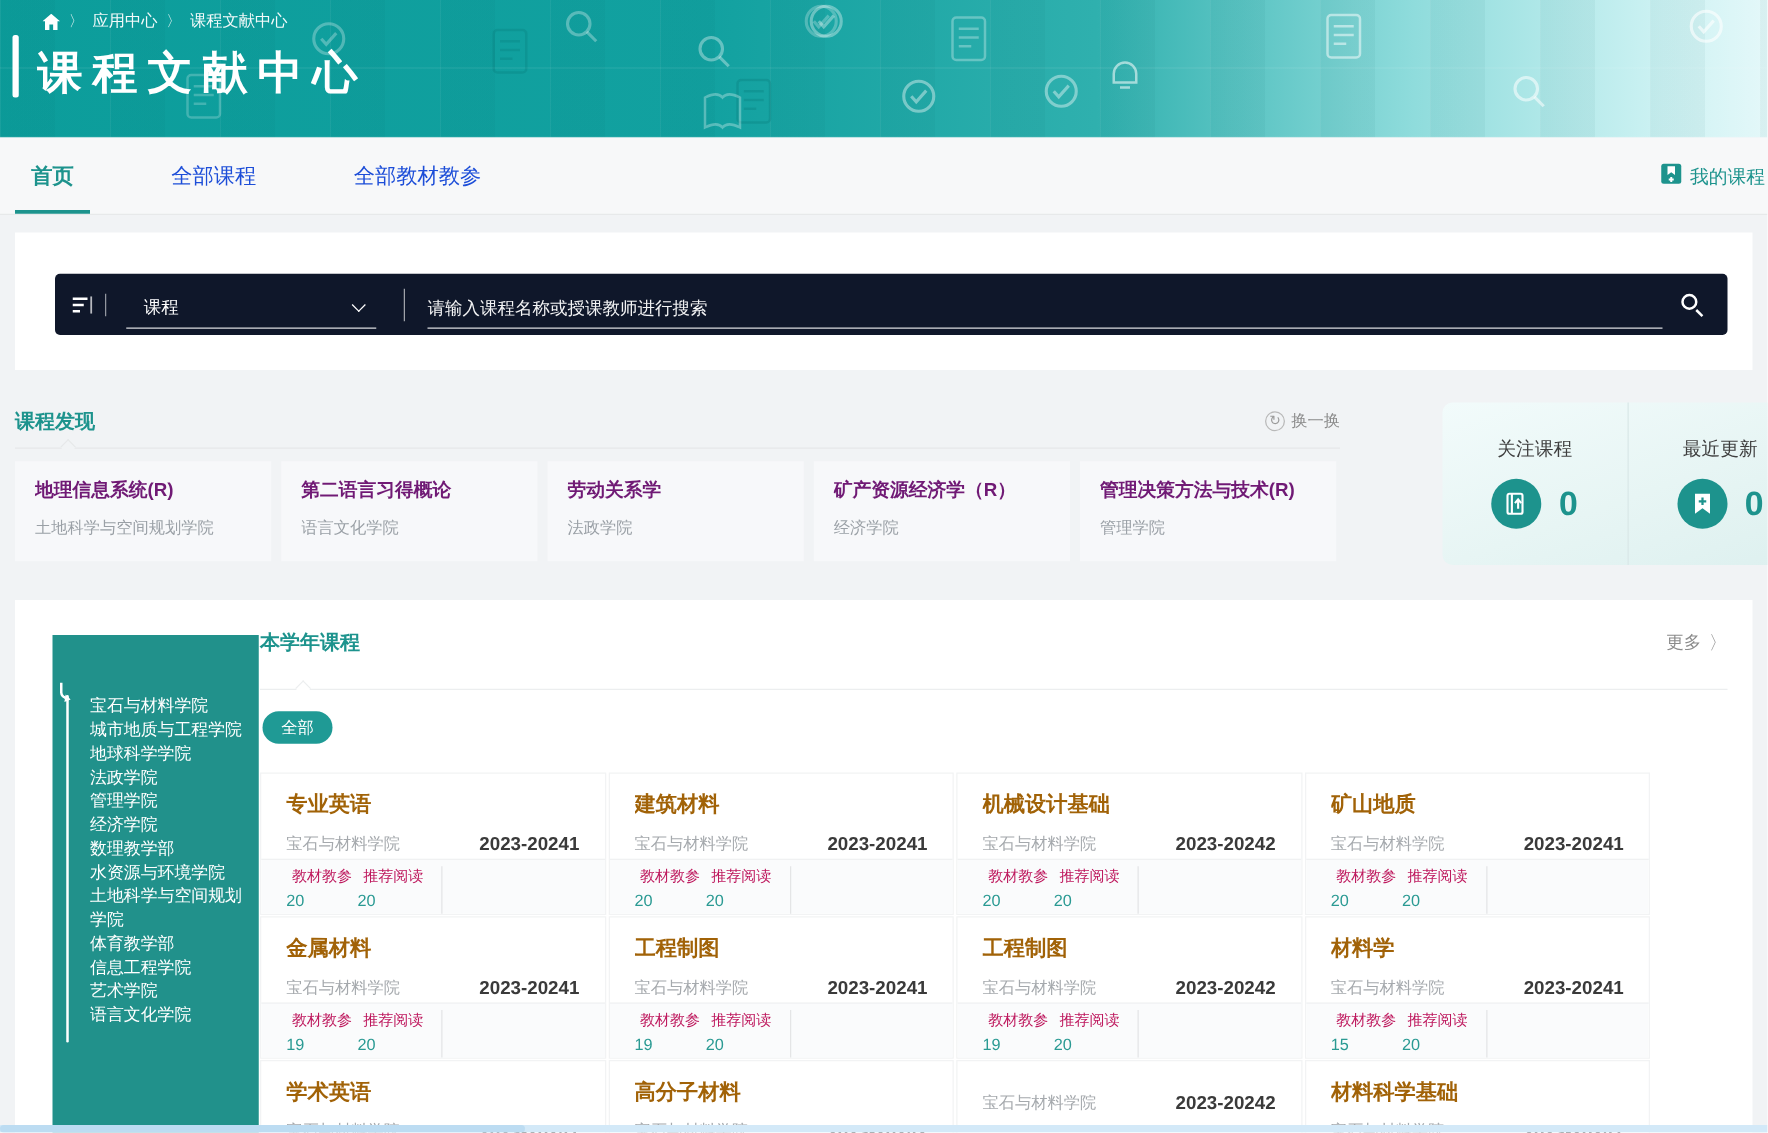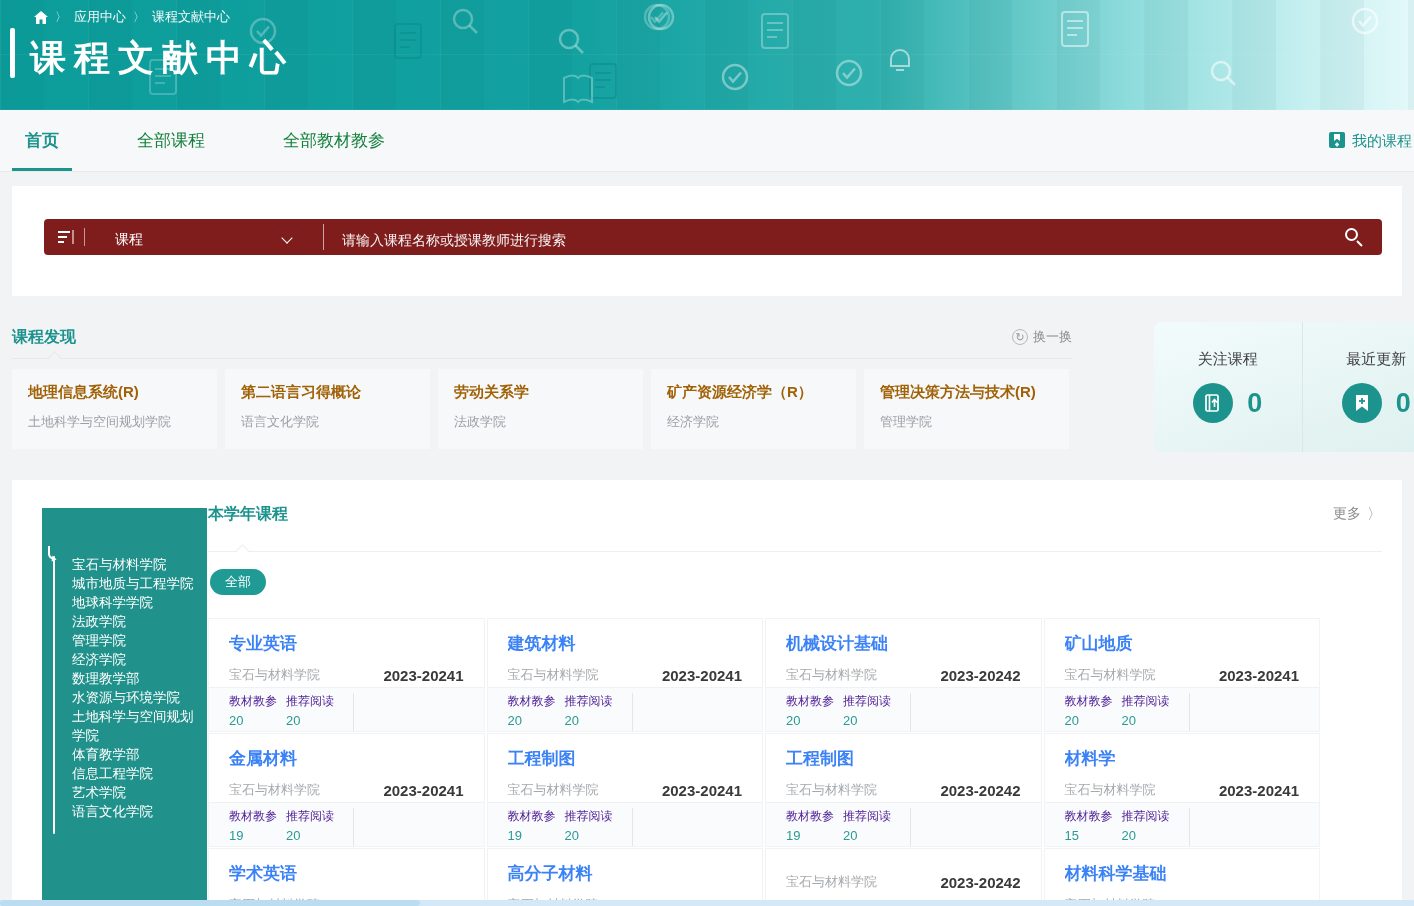--- a/index.html
+++ b/index.html
@@ -18,32 +18,32 @@
   .banner-icons { position:absolute; inset:0; }
   .accent-bar { position:absolute; left:10px; top:28px; width:5px; height:50px; background:#ffffff; border-radius:2px; }
   .breadcrumb { position:absolute; left:34px; top:8px; display:flex; align-items:center; gap:7px;
     color:rgba(255,255,255,0.95); font-size:13px; }
   .crumb-sep { font-size:12px; opacity:.85; }
   .home-icon svg { display:block; }
   .banner-title { position:absolute; left:30px; top:34px; color:#ffffff; font-size:36px; font-weight:bold; letter-spacing:8px; }
 
   
   .tabbar { position:absolute; left:0; top:110px; width:1414px; height:62px; background:#f7f8f9;
-    border-bottom:1px solid #e7e9ea; display:flex; align-items:stretch; }
+    border-bottom:1px solid #e7e9ea; display:flex; align-items:stretch;font-family:Liberation Serif, serif; }
   .tab { position:relative; margin-left:12px; padding:0 13px; display:flex; align-items:center;
-    font-size:17px; color:#15803d; cursor:pointer; }
+    font-size:17px; color:#1d4ed8; cursor:pointer; }
   .tab + .tab { margin-left:52px; }
   .tab.active { color:#1d938d; font-weight:bold; }
   .tab.active::after { content:""; position:absolute; left:0; right:0; bottom:0; height:3px; background:#1d938d; }
   .my-courses { position:absolute; right:2px; top:0; height:62px; display:flex; align-items:center; gap:6px;
     color:#1d938d; font-size:15px; cursor:pointer; }
 
   
   .search-card { position:absolute; left:12px; top:186px; width:1390px; height:110px; background:#ffffff; }
-  .search-bar { position:absolute; left:32px; right:20px; top:33px; height:36px; background:#7f1d1d;
+  .search-bar { position:absolute; left:32px; right:20px; top:33px; height:49px; background:#0f172a;
     border-radius:4px; display:flex; align-items:center; padding:0 14px; }
   .filter-icon { flex:0 0 auto; margin-right:10px; display:flex; }
   .sb-div1 { width:1px; height:18px; background:rgba(255,255,255,0.55); margin-right:16px; }
   .search-cat { width:200px; height:32px; display:flex; align-items:center; justify-content:space-between;
     border-bottom:1px solid rgba(255,255,255,0.85); margin-top:6px; cursor:pointer; }
   .search-cat-label { color:#ffffff; font-size:14px; padding-left:14px; }
   .chevron-down { width:8px; height:8px; border-right:1.6px solid #fff; border-bottom:1.6px solid #fff;
     transform:rotate(45deg); margin-right:10px; margin-top:-4px; }
   .sb-div2 { width:1px; height:26px; background:rgba(255,255,255,0.6); margin:0 18px 0 22px; }
   .search-input { flex:1 1 auto; height:32px; margin-top:6px; background:transparent; border:none; outline:none;
@@ -58,21 +58,21 @@
   .disc-head { display:flex; align-items:center; justify-content:space-between; height:30px; }
   .section-title { color:#1d938d; font-size:16px; font-weight:bold; }
   .refresh { display:flex; align-items:center; gap:5px; color:#8b8b8b; font-size:13px; cursor:pointer; }
   .refresh-icon { width:16px; height:16px; border:1px solid #b9b9b9; border-radius:50%; color:#9a9a9a;
     font-size:11px; line-height:14px; text-align:center; }
   .disc-line { position:relative; height:1px; background:#e6e8e9; margin-top:6px; }
   .notch { position:absolute; top:-5px; width:9px; height:9px; transform:rotate(45deg); background:#f1f3f5;
     border-top:1px solid #e6e8e9; border-left:1px solid #e6e8e9; }
   .disc-cards { display:flex; gap:8px; margin-top:10px; }
   .disc-card { width:205px; height:80px; background:#f7f8fa; padding:14px 16px; cursor:pointer; }
-  .disc-card-title { font-size:15px; color:#a16207; font-weight:bold; white-space:nowrap; overflow:hidden; }
+  .disc-card-title { font-size:15px; color:#701a75; font-weight:bold; white-space:nowrap; overflow:hidden; }
   .disc-card-college { font-size:13px; color:#9aa0a6; margin-top:11px; white-space:nowrap; overflow:hidden; }
 
   
   .stats-panel { position:absolute; left:1154px; top:322px; width:296px; height:130px; border-radius:8px;
     background:linear-gradient(160deg,#f2fbfb 0%,#e7f5f4 55%,#ddf0ef 100%); display:flex; }
   .stat-half { flex:1; display:flex; flex-direction:column; align-items:center; padding-top:28px; }
   .stat-half + .stat-half { border-left:1px solid #d9e8e7;align-items:center; }
   .stat-label { font-size:15px; color:#3f3f3f; }
   .stat-row { display:flex; align-items:center; gap:14px; margin-top:14px; }
   .stat-circle { width:40px; height:40px; border-radius:50%; background:#1d938d; display:flex; align-items:center; justify-content:center; }
@@ -93,29 +93,29 @@
   .college-indicator { position:absolute; left:11px; top:48px; width:2px; height:278px; background:#ffffff; border-radius:1px; }
   .college-hook { position:absolute; left:4px; top:38px; }
   .college-list { position:absolute; left:0; top:47px; width:165px; padding:0 4px 0 30px; list-style:none; }
   .college-list li { color:#ffffff; font-size:13.5px; line-height:19px; cursor:pointer; }
 
   
   .course-grid { position:absolute; left:196px; top:138px; width:1112px;
     display:grid; grid-template-columns:repeat(4,1fr); column-gap:2px; row-gap:1px; }
   .course-card { background:#ffffff; border:1px solid #f2f3f4; height:114px; position:relative; cursor:pointer; }
   .cc-body { padding:13px 20px 0 20px; }
-  .cc-title { font-size:17px; font-weight:bold; color:#3b82f6; white-space:nowrap; overflow:hidden; }
+  .cc-title { font-size:17px; font-weight:bold; color:#a16207; white-space:nowrap; overflow:hidden; }
   .cc-meta { display:flex; align-items:center; justify-content:space-between; margin-top:11px; }
   .cc-college { font-size:13px; color:#a5a9ad; }
   .cc-term { font-size:15px; font-weight:bold; color:#3a3a3a; }
   .cc-foot { position:absolute; left:0; right:0; bottom:0; height:44px; background:#fafbfc; border-top:1px solid #f0f1f2;
     padding:5px 20px 0 20px; display:flex; }
   .cc-stats { display:flex; border-right:1px solid #e4e5e6; padding-right:10px; }
   .cc-stat { width:57px; }
-  .cc-stat-label { font-size:12px; color:#4c1d95; white-space:nowrap; }
+  .cc-stat-label { font-size:12px; color:#be185d; white-space:nowrap;text-align:center; }
   .cc-stat-value { font-size:13px; color:#2a9a93; margin-top:3px; }
 
   .bottom-scrollbar { position:absolute; left:0; bottom:0; width:1414px; height:6px; background:#d3e9f8; }
   .bottom-scrollbar .thumb { position:absolute; left:0; top:0; height:6px; width:420px; background:#bcdcf2; border-radius:3px; }
 </style>
 </head>
 <body>
 
 <div class="banner">
   <div class="banner-grid"></div>

